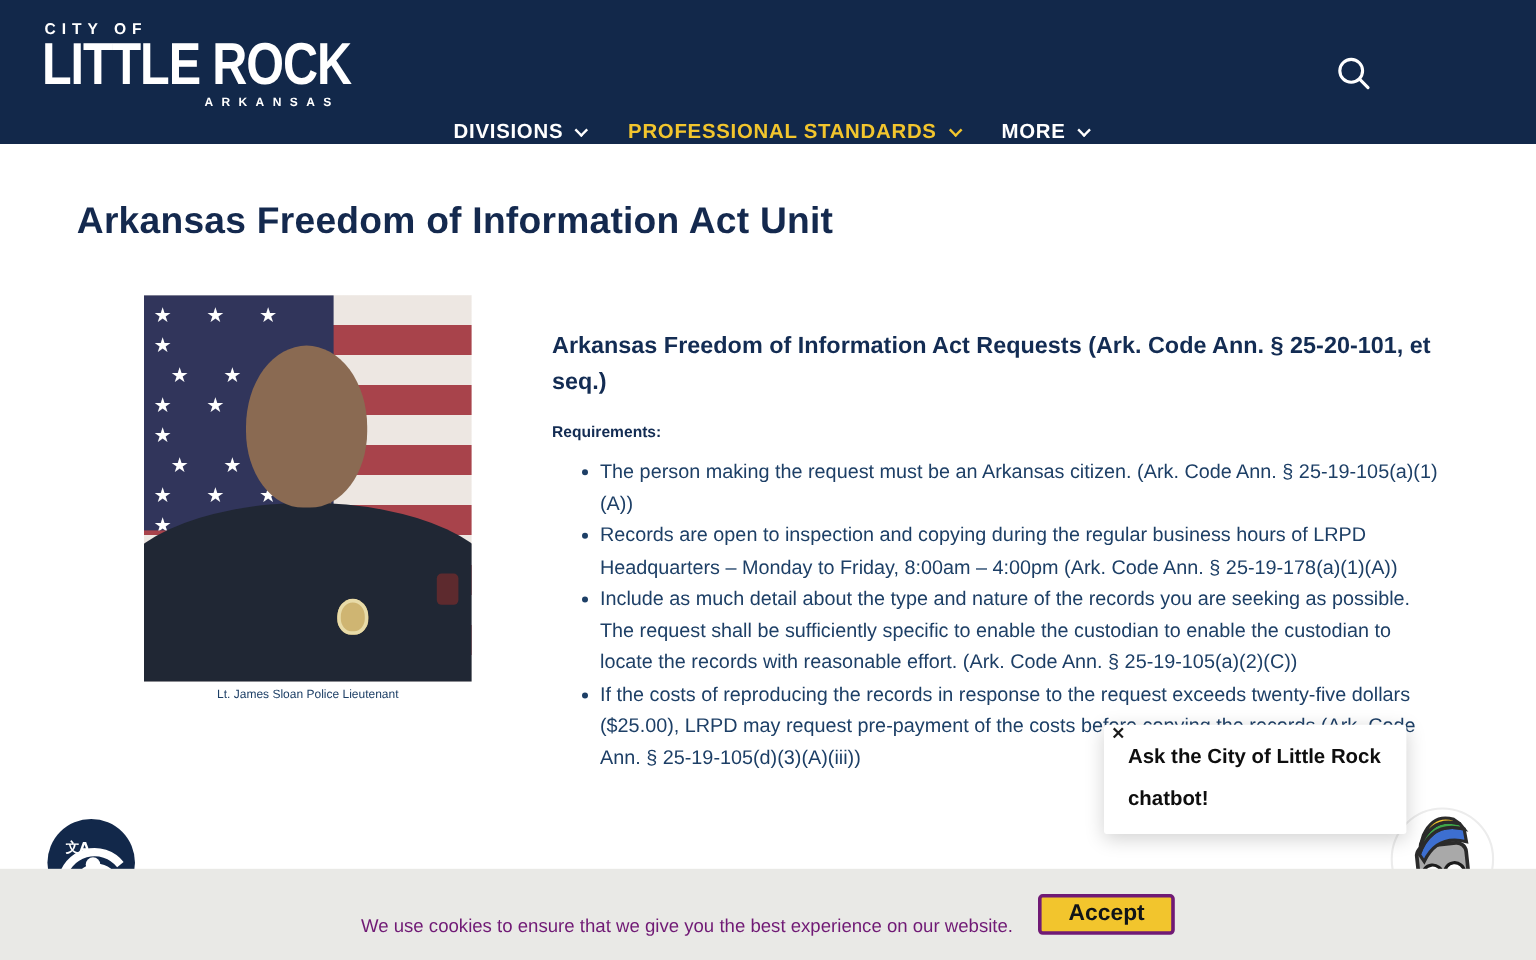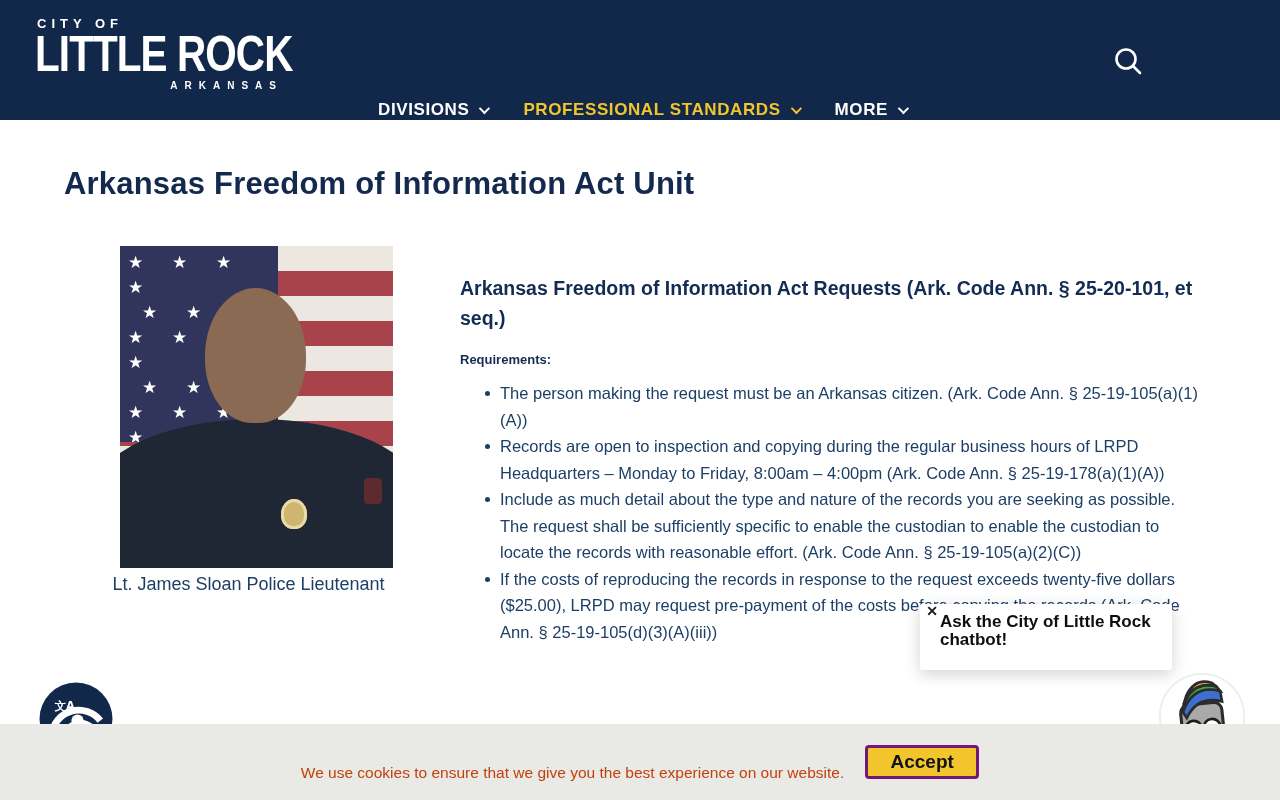--- a/index.html
+++ b/index.html
@@ -45,53 +45,53 @@
                   background:#7d5f49; }
   .officer-body { position:absolute; left:50%; bottom:-2px; transform:translateX(-50%);
                   width:120%; height:47%; background:#202734; border-radius:50% 50% 0 0; }
   .officer-head { position:absolute; left:31%; top:13%; width:37%; height:42%;
                   background:#8a6a52; border-radius:50% 50% 47% 47%; }
   .officer-badge { position:absolute; left:59%; bottom:12%; width:26px; height:30px;
                    background:#cfb572; border-radius:50% 50% 45% 45%;
                    box-shadow:inset 0 0 0 3px #e8dba8; }
   .officer-patch { position:absolute; right:4%; bottom:20%; width:18px; height:26px;
                    background:#5d2a2e; border-radius:4px; }
-  .portrait-caption { position:absolute; left:112px; top:574px; width:273px;
-                      text-align:center; font-size:18px; color:#1d3f66; }
+  .portrait-caption { position:absolute; left:120px; top:574px; width:273px;
+                      text-align:center; font-size:10px; color:#1d3f66; }
 
   .article { position:absolute; left:460px; top:246px; width:740px; color:#1d3f66; }
   .article p.intro { font-size:16.5px; line-height:26px; }
   .article h2 { margin-top:27px; font-size:19.5px; line-height:30px; font-weight:700;
                 color:#132C53; }
   .article .req-label { margin-top:19px; font-size:13px; font-weight:700; color:#132C53; }
   .article ul { margin-top:13px; list-style:none; }
   .article li { position:relative; padding-left:40px; font-size:16.5px; line-height:26.5px; }
   .article li::before { content:""; position:absolute; left:25px; top:11px; width:5px;
                         height:5px; border-radius:50%; background:#1d3f66; }
 
   
   .chat-popup { position:absolute; left:920px; top:604px; width:252px; min-height:66px;
                 background:#fff; border-radius:2px; z-index:15; cursor:pointer;
                 box-shadow:0 4px 16px rgba(0,0,0,0.18); padding:9px 14px 12px 20px; }
   .chat-popup-close { position:absolute; left:3px; top:-2px; width:18px; height:18px;
                       font-size:14px; font-weight:700; color:#1b1b1b; line-height:18px;
                       text-align:center; cursor:pointer; background:none; border:none;
                       font-family:inherit; }
-  .chat-popup-text { font-size:17px; font-weight:700; line-height:18px; color:#0e0e0e; }
+  .chat-popup-text { font-size:17px; font-weight:700; line-height:35px; color:#0e0e0e; }
 
   .chat-avatar { position:absolute; left:1158px; top:672px; width:88px; height:88px;
                  z-index:5; cursor:pointer; }
   .translate-widget { position:absolute; left:38px; top:681px; width:76px; height:76px;
                       z-index:5; cursor:pointer; }
 
   
   .cookie-banner { position:absolute; left:0; top:724px; width:1280px; height:76px;
                    background:#E9E9E6; z-index:10; display:flex; align-items:center;
                    justify-content:center; gap:21px; }
-  .cookie-text { font-size:15.5px; color:#c2410c;margin-top:21px; }
+  .cookie-text { font-size:15.5px; color:#701a75;margin-top:21px; }
   .cookie-accept { background:#F2C52D; border:3px solid #701a75; border-radius:4px;
                    width:114px; height:34px; font-family:inherit; font-size:19px;
                    font-weight:700; color:#101418; cursor:pointer; }
 </style>
 </head>
 <body>
 
 <header class="site-header">
   <div class="logo">
     <div class="logo-cityof">CITY OF</div>

